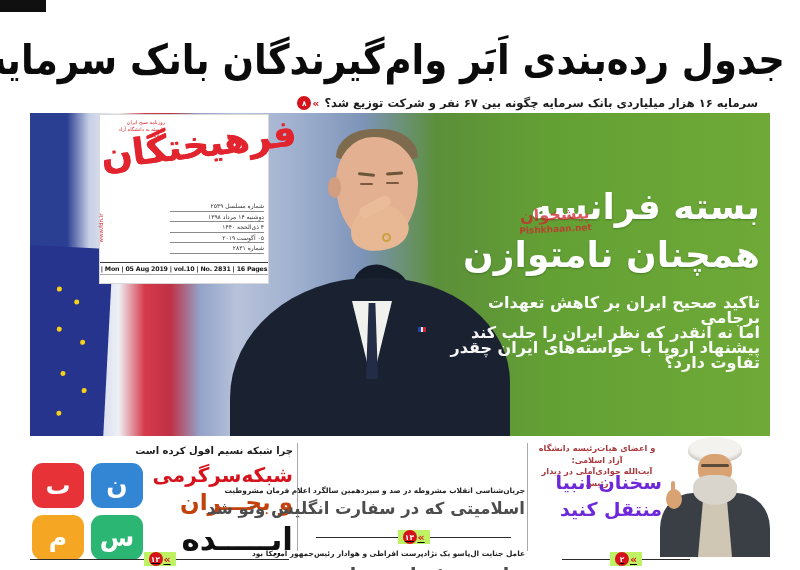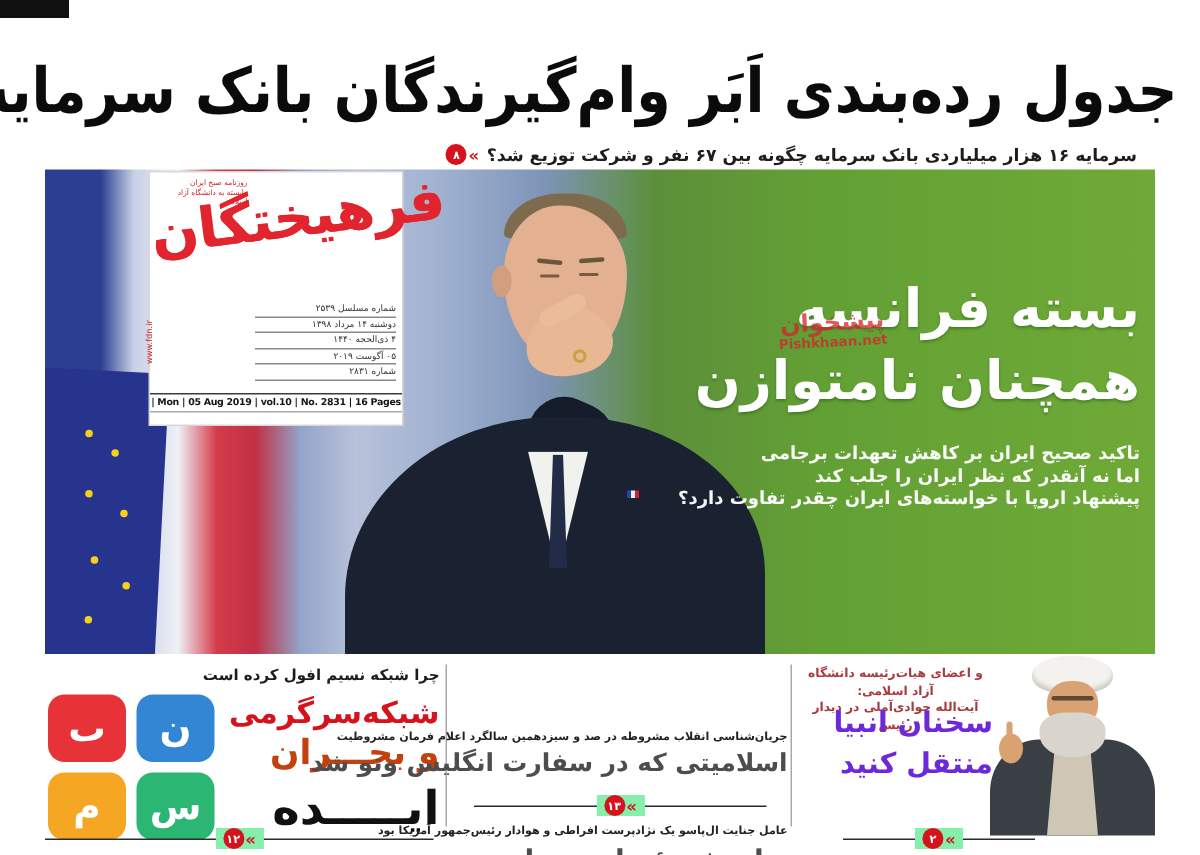--- a/index.html
+++ b/index.html
@@ -60,33 +60,33 @@
   .mh-info{position:absolute;right:4px;top:86px;width:94px;direction:rtl;}
   .mh-info div{font-size:6px;color:#333;line-height:9.6px;border-bottom:1px solid #8a8a8a;text-align:right;}
   .mh-bar{position:absolute;left:0;right:0;top:147px;border-top:1.5px solid #3a3a3a;border-bottom:1px solid #aaa;
      font-size:6.3px;font-weight:bold;color:#151515;text-align:center;padding:2px 0;direction:ltr;
      letter-spacing:-0.2px;white-space:nowrap;}
   .mh-url{position:absolute;left:-14px;top:110px;transform:rotate(-90deg);font-size:5.5px;color:#d22328;}
   
   .story{position:absolute;right:10px;top:70px;width:332px;direction:rtl;text-align:right;color:#fff;}
   .story .h1,.story .h2{font-size:36px;font-weight:bold;line-height:48px;white-space:nowrap;
      text-shadow:0 1px 2px rgba(0,60,0,.35);letter-spacing:-1px;}
-  .story .dek{margin-top:16px;font-size:12px;line-height:15px;font-weight:bold;opacity:.96;}
+  .story .dek{margin-top:16px;font-size:16px;line-height:15px;font-weight:bold;opacity:.96;}
   .watermark{position:absolute;left:455px;top:92px;width:140px;text-align:center;
      transform:rotate(-3deg);color:rgba(210,35,45,.75);pointer-events:none;}
   .watermark .wfa{font-size:16px;font-weight:bold;}
   .watermark .wen{font-size:9px;font-weight:bold;}
   
   .bottom{position:absolute;left:30px;top:437px;width:740px;height:124px;}
   .vline{position:absolute;top:6px;bottom:10px;width:1px;background:#a9a9a9;}
   .col{position:absolute;top:0;height:133px;}
   .kicker{direction:rtl;white-space:nowrap;color:#1c1c1c;}
   .rulerow{position:absolute;border-top:1.3px solid #2b2b2b;}
   .rulerow .pmarker{position:absolute;left:50%;top:-8px;transform:translateX(-50%);
-     background:#86efac;padding:0 5px;}
+     background:#bef264;padding:0 5px;text-decoration:underline;}
   
   .tiles{position:absolute;left:2px;top:26px;display:grid;grid-template-columns:52px 52px;
      grid-auto-rows:45px;gap:7px;}
   .tile{border-radius:11px;display:flex;align-items:center;justify-content:center;
      color:#fff;font-size:25px;font-weight:bold;}
   .t-red{background:#e73238;} .t-blue{background:#3286d3;} .t-org{background:#f5a623;} .t-grn{background:#2bb673;}
   .nasim-kicker{position:absolute;right:2px;top:8px;font-size:10px;font-weight:bold;}
   .nasim-red{position:absolute;right:2px;top:26px;font-size:20px;font-weight:bold;color:#d6131c;
      direction:rtl;white-space:nowrap;letter-spacing:-0.5px;text-align:center;}
   .nasim-b1{position:absolute;right:2px;top:52px;font-size:23px;font-weight:bold;color:#c2410c;

